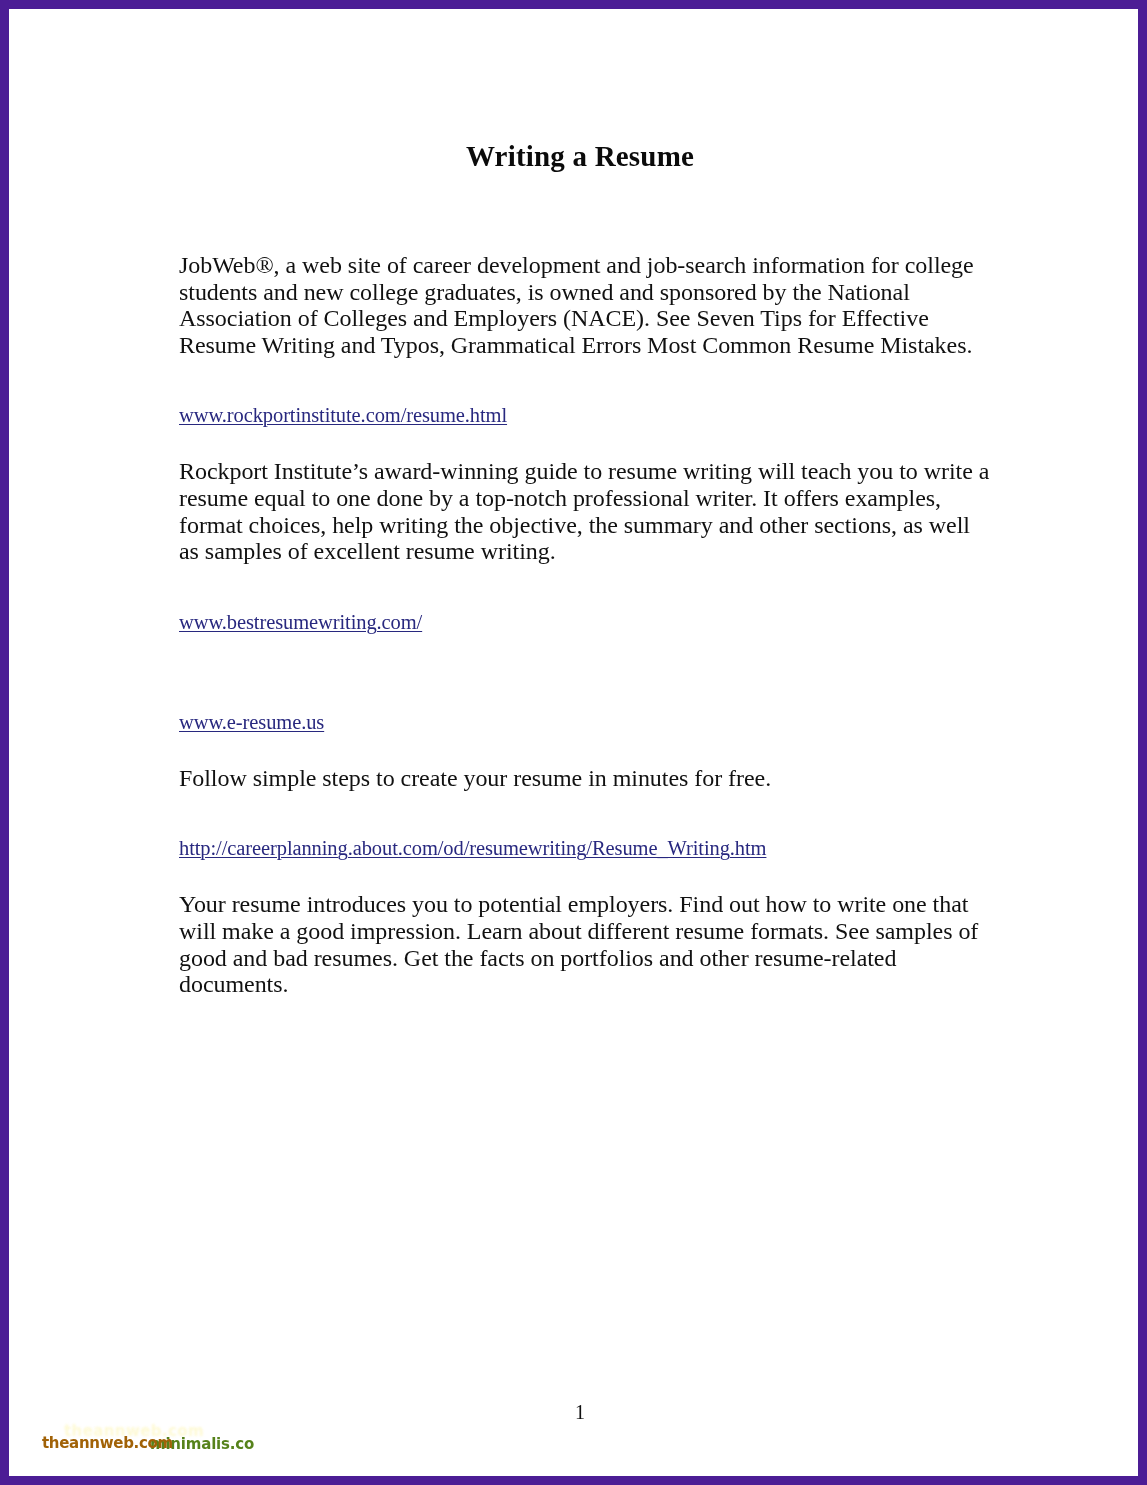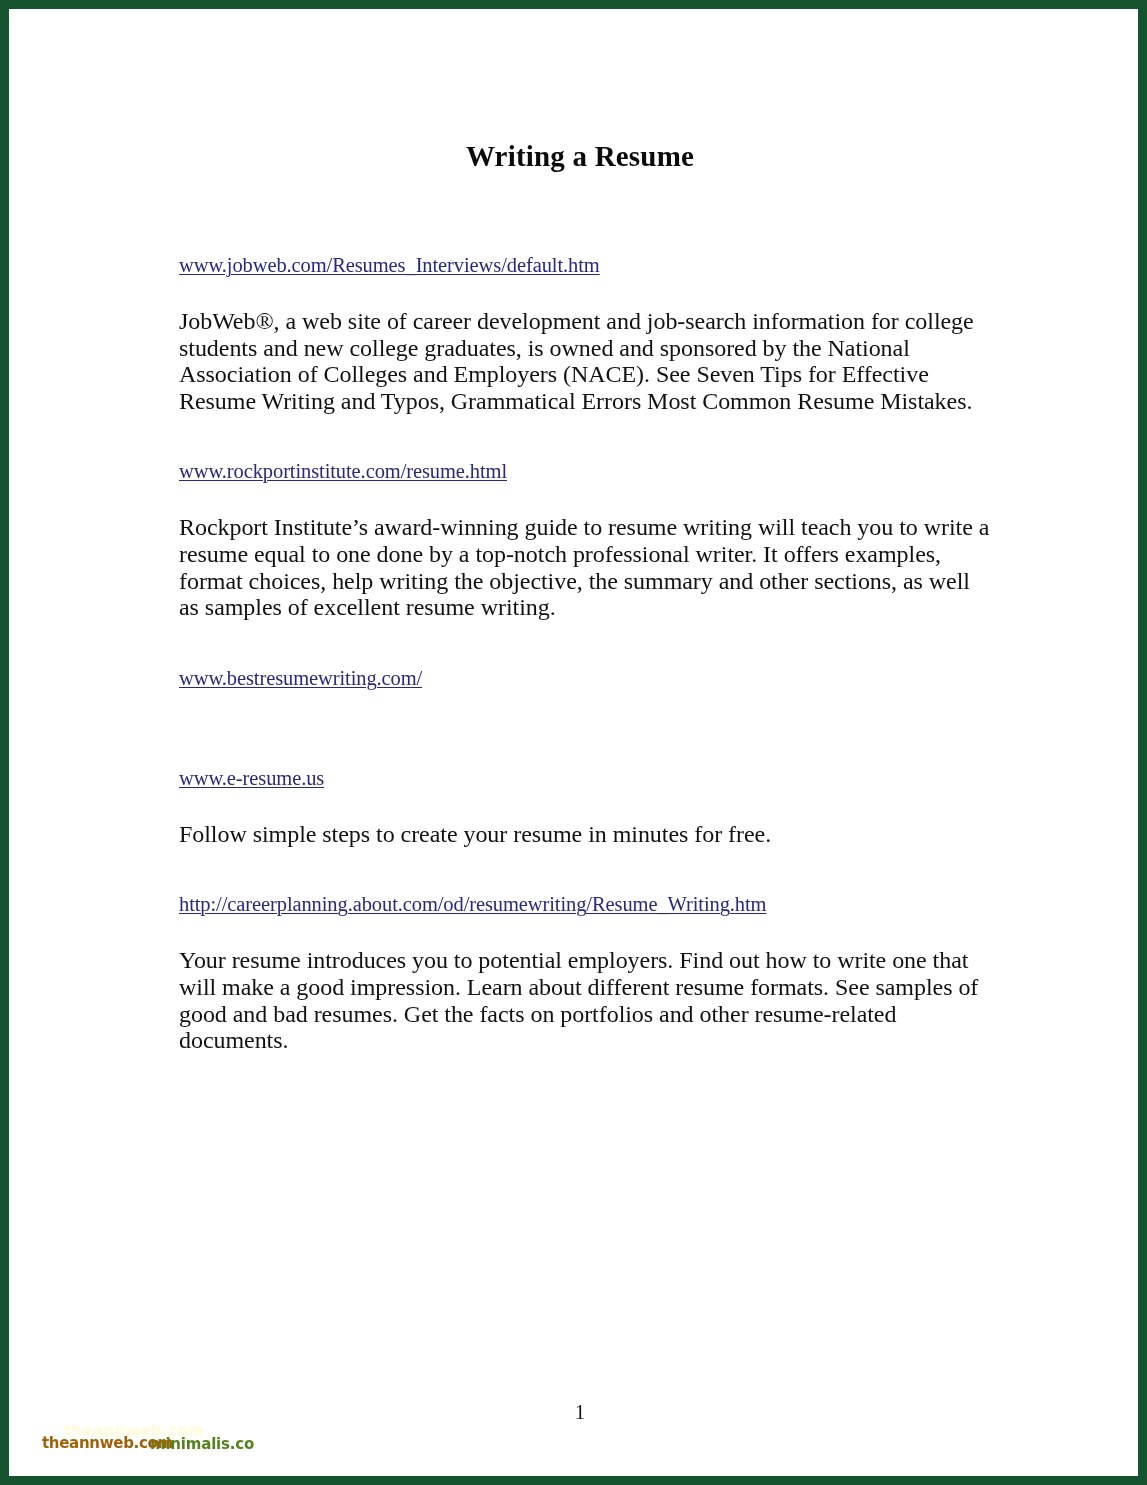--- a/index.html
+++ b/index.html
@@ -14,21 +14,21 @@
     overflow: hidden;
   }
 
   
   .page {
     position: relative;
     box-sizing: border-box;
     width: 1147px;
     height: 1485px;
     background: #ffffff;
-    border: 9px solid #14532d;
+    border: 9px solid #4c1d95;
   }
 
   .sheet {
     position: absolute;
     left: 0;
     top: 0;
     right: 0;
     bottom: 0;
     background: #ffffff;
   }
@@ -140,21 +140,20 @@
 <body>
 
 <div class="page">
   <div class="sheet">
 
     <div class="doc-title">Writing a Resume</div>
 
     <div class="content">
 
       <div class="entry">
-        <a class="entry-url" href="#">www.jobweb.com/Resumes_Interviews/default.htm</a>
         <p class="entry-body">JobWeb®, a web site of career development and job-search information for college students and new college graduates, is owned and sponsored by the National Association of Colleges and Employers (NACE). See Seven Tips for Effective Resume Writing and Typos, Grammatical Errors Most Common Resume Mistakes.</p>
       </div>
 
       <div class="entry">
         <a class="entry-url" href="#">www.rockportinstitute.com/resume.html</a>
         <p class="entry-body">Rockport Institute’s award-winning guide to resume writing will teach you to write a resume equal to one done by a top-notch professional writer. It offers examples, format choices, help writing the objective, the summary and other sections, as well as samples of excellent resume writing.</p>
       </div>
 
       <div class="entry">
         <a class="entry-url" href="#">www.bestresumewriting.com/</a>

